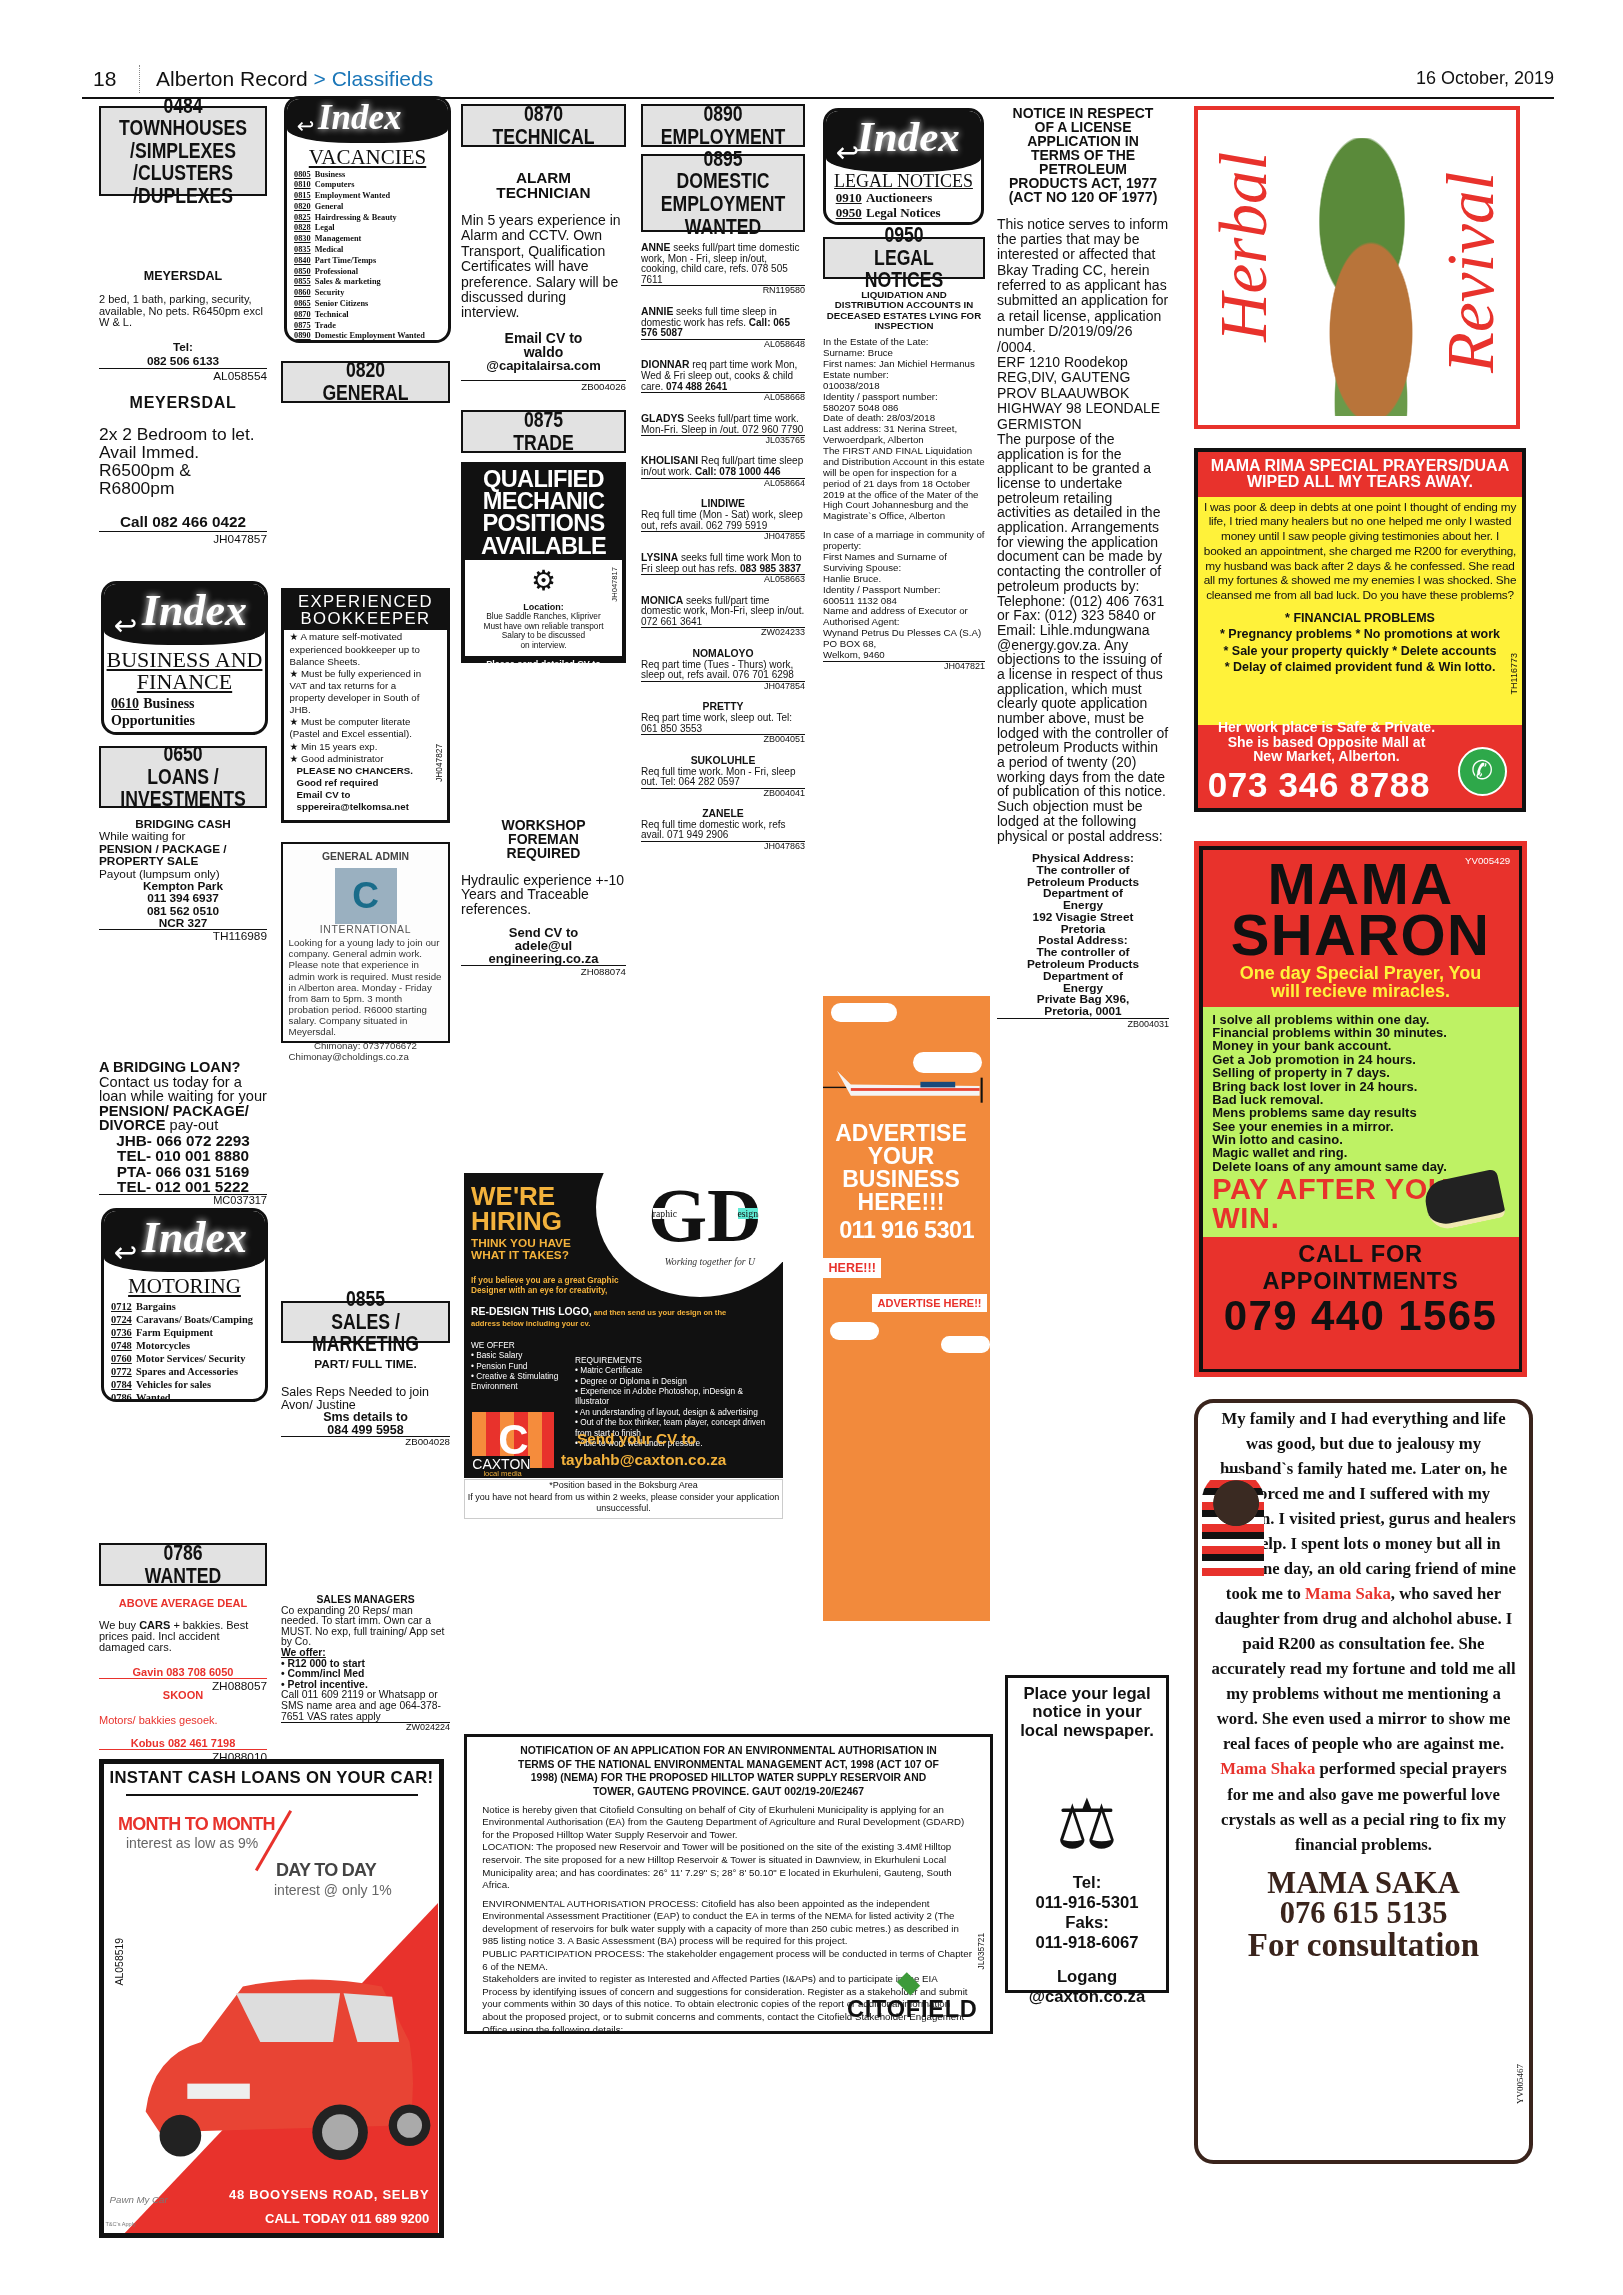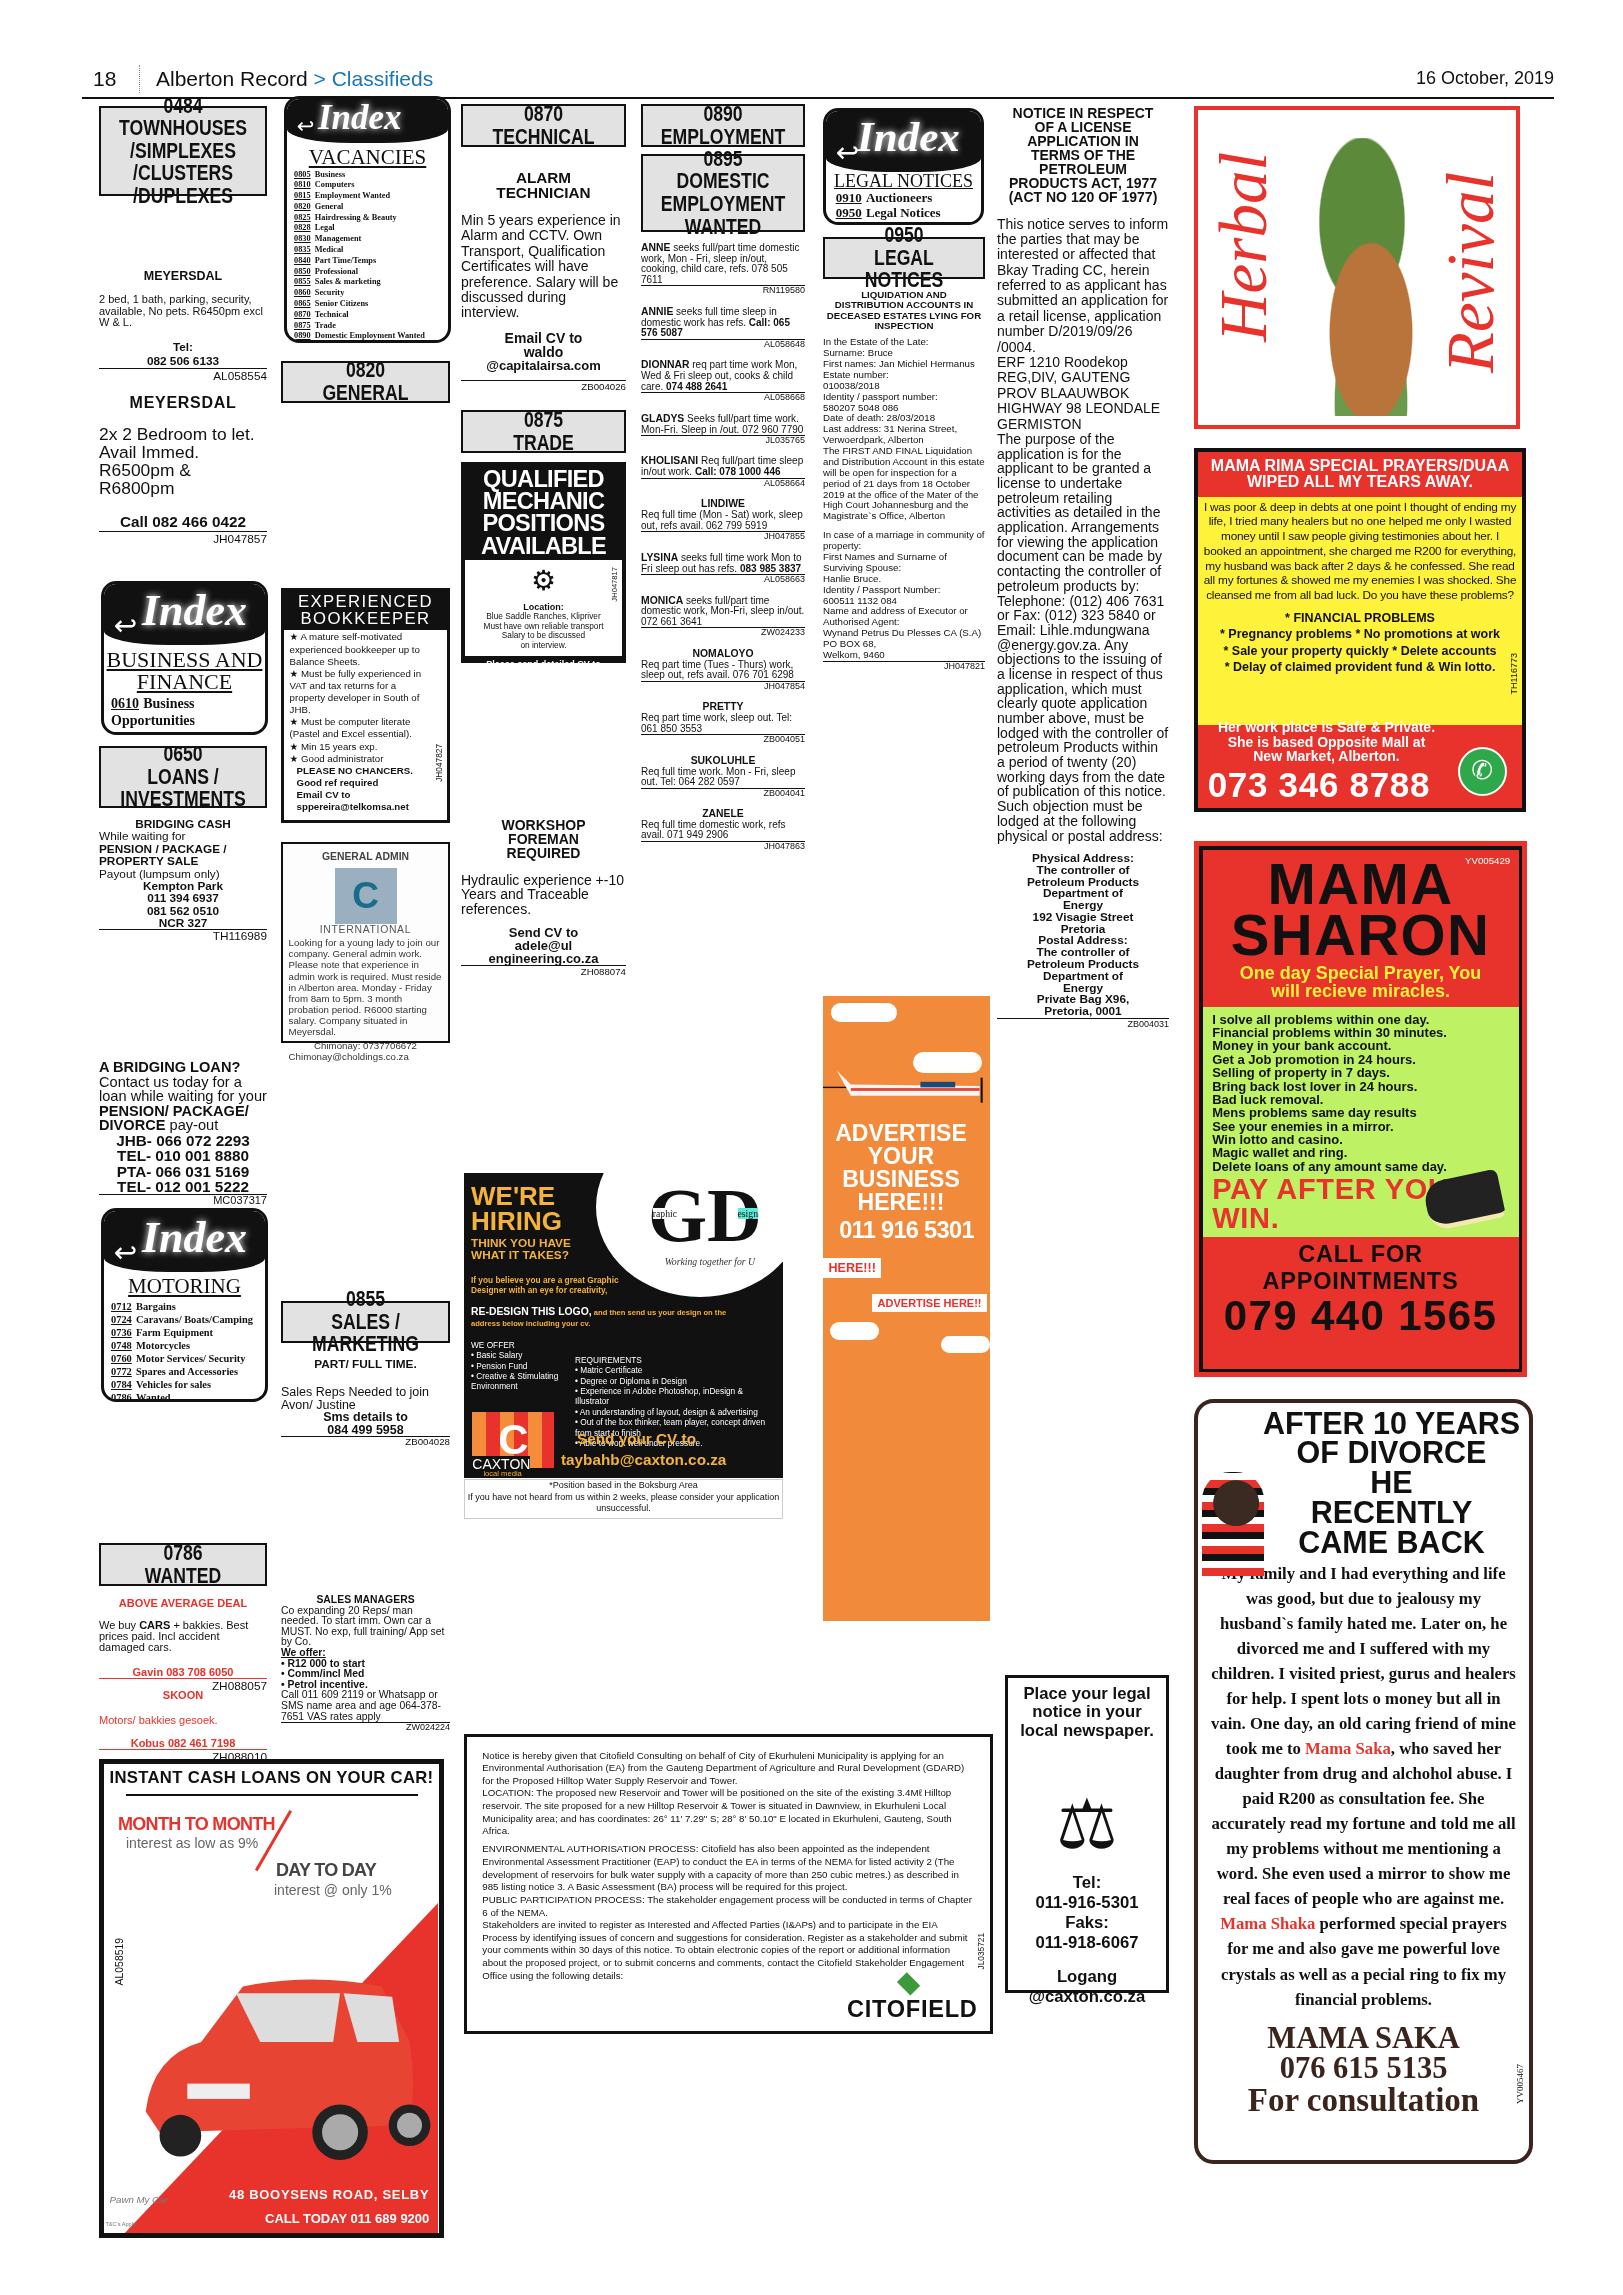--- a/index.html
+++ b/index.html
@@ -456,20 +456,21 @@
   <div style="margin:5.6px auto 0;width:83px;height:118px;display:flex;align-items:flex-end;justify-content:center;font-size:69px">⚖</div>
   <div class="bold" style="font-size:16.7px;margin-top:9.7px">Tel:</div>
   <div class="bold" style="font-size:16.7px">011-916-5301</div>
   <div class="bold" style="font-size:16.7px">Faks:</div>
   <div class="bold" style="font-size:16.7px">011-918-6067</div>
   <div class="bold" style="font-size:16.7px;margin-top:14px">Logang</div>
   <div class="bold" style="font-size:16.7px">@caxton.co.za</div>
 </div>
 
 <div class="abs" style="left:464px;top:1734px;width:529px;height:300px;border:3.5px solid #111;background:#fff;padding:7px 15.3px;overflow:hidden">
+  <div class="center bold" style="font-size:10.4px;line-height:1.3;padding:0 28px">NOTIFICATION OF AN APPLICATION FOR AN ENVIRONMENTAL AUTHORISATION IN TERMS OF THE NATIONAL ENVIRONMENTAL MANAGEMENT ACT, 1998 (ACT 107 OF 1998) (NEMA) FOR THE PROPOSED HILLTOP WATER SUPPLY RESERVOIR AND TOWER, GAUTENG PROVINCE. GAUT 002/19-20/E2467</div>
   <div style="font-size:9.7px;line-height:1.3;margin-top:5.6px">Notice is hereby given that Citofield Consulting on behalf of City of Ekurhuleni Municipality is applying for an Environmental Authorisation (EA) from the Gauteng Department of Agriculture and Rural Development (GDARD) for the Proposed Hilltop Water Supply Reservoir and Tower.</div>
   <div style="font-size:9.7px;line-height:1.3">LOCATION: The proposed new Reservoir and Tower will be positioned on the site of the existing 3.4Mℓ Hilltop reservoir. The site proposed for a new Hilltop Reservoir &amp; Tower is situated in Dawnview, in Ekurhuleni Local Municipality area; and has coordinates: 26° 11' 7.29" S; 28° 8' 50.10" E located in Ekurhuleni, Gauteng, South Africa.</div>
   <div style="font-size:9.7px;line-height:1.3;margin-top:5.6px">ENVIRONMENTAL AUTHORISATION PROCESS: Citofield has also been appointed as the independent Environmental Assessment Practitioner (EAP) to conduct the EA in terms of the NEMA for listed activity 2 (The development of reservoirs for bulk water supply with a capacity of more than 250 cubic metres.) as described in 985 listing notice 3. A Basic Assessment (BA) process will be required for this project.</div>
   <div style="font-size:9.7px;line-height:1.3">PUBLIC PARTICIPATION PROCESS: The stakeholder engagement process will be conducted in terms of Chapter 6 of the NEMA.</div>
   <div style="font-size:9.7px;line-height:1.3">Stakeholders are invited to register as Interested and Affected Parties (I&amp;APs) and to participate in the EIA Process by identifying issues of concern and suggestions for consideration. Register as a stakeholder and submit your comments within 30 days of this notice. To obtain electronic copies of the report or additional information about the proposed project, or to submit concerns and comments, contact the Citofield Stakeholder Engagement Office using the following details:</div>
 
   <div class="abs bold" style="right:12.5px;bottom:8.3px;font-size:23.6px;letter-spacing:0.7px">CITOFIELD</div>
   <div class="abs" style="right:72px;bottom:40px;width:19.4px;height:14px;background:#3d9a3a;transform:rotate(45deg)"></div>
   <div class="vert" style="right:4.2px;bottom:62px;font-size:8.3px">JL035721</div>
 </div>
@@ -520,27 +521,20 @@
       <div class="red" style="font-size:29px;margin-top:1.4px;letter-spacing:0.7px">PAY AFTER YOU WIN.</div>
     </div>
     <div class="abs" style="right:16.7px;top:326px;width:76px;height:49px;background:#222;border-radius:21px 7px 7px 21px;transform:rotate(-12deg);border-bottom:5.6px solid #f1e9b0"></div>
     <div class="center bold" style="font-size:23.6px;margin-top:4.2px;letter-spacing:0.7px">CALL FOR APPOINTMENTS</div>
     <div class="center bold" style="font-size:42px;line-height:1.0;letter-spacing:1.4px">079 440 1565</div>
   </div>
 </div>
 
 <div class="abs" style="left:1194px;top:1399px;width:339px;height:765px;border:4.9px solid #3a241c;border-radius:19.4px;background:#fff;overflow:hidden">
   <div class="abs" style="left:4.2px;top:69px;width:62px;height:104px;background:radial-gradient(circle at 55% 30%,#3a2a22 0 28%,transparent 29%),repeating-linear-gradient(0deg,#e8322c 0 8.3px,#fff 8.3px 15.3px,#111 15.3px 22px);border-radius:28px 28px 0 0"></div>
-  <div class="center bold" style="font-size:30.5px;line-height:.98;padding-top:5.6px;padding-left:56px">
-    <div>AFTER 10 YEARS</div>
-      <div>OF DIVORCE</div>
-      <div>HE</div>
-      <div>RECENTLY</div>
-      <div>CAME BACK</div>
-  </div>
   <div class="center bold" style="font-family:'Liberation Serif',serif;font-size:16.7px;line-height:1.5;padding:2.8px 11px 0 11px"><span>My family and I had everything and life was good, but due to jealousy my husband`s family hated me. Later on, he divorced me and I suffered with my children. I visited priest, gurus and healers for help. I spent lots o money but all in vain. One day, an old caring friend of mine took me to </span><span class="red">Mama Saka</span><span>, who saved her daughter from drug and alchohol abuse. I paid R200 as consultation fee. She accurately read my fortune and told me all my problems without me mentioning a word. She even used a mirror to show me real faces of people who are against me. </span><span class="red">Mama Shaka</span><span> performed special prayers for me and also gave me powerful love crystals as well as a pecial ring to fix my financial problems.</span></div>
   <div class="center bold" style="font-family:'Liberation Serif',serif;color:#3a241c;font-size:30.5px;line-height:.98;margin-top:12.5px">
     <div>MAMA SAKA</div>
       <div>076 615 5135</div>
       <div style="font-size:33px">For consultation</div>
   </div>
   <div class="vert" style="right:4.2px;bottom:56px;font-size:9px;font-family:'Liberation Serif',serif">YV005467</div>
 </div>
 
 

